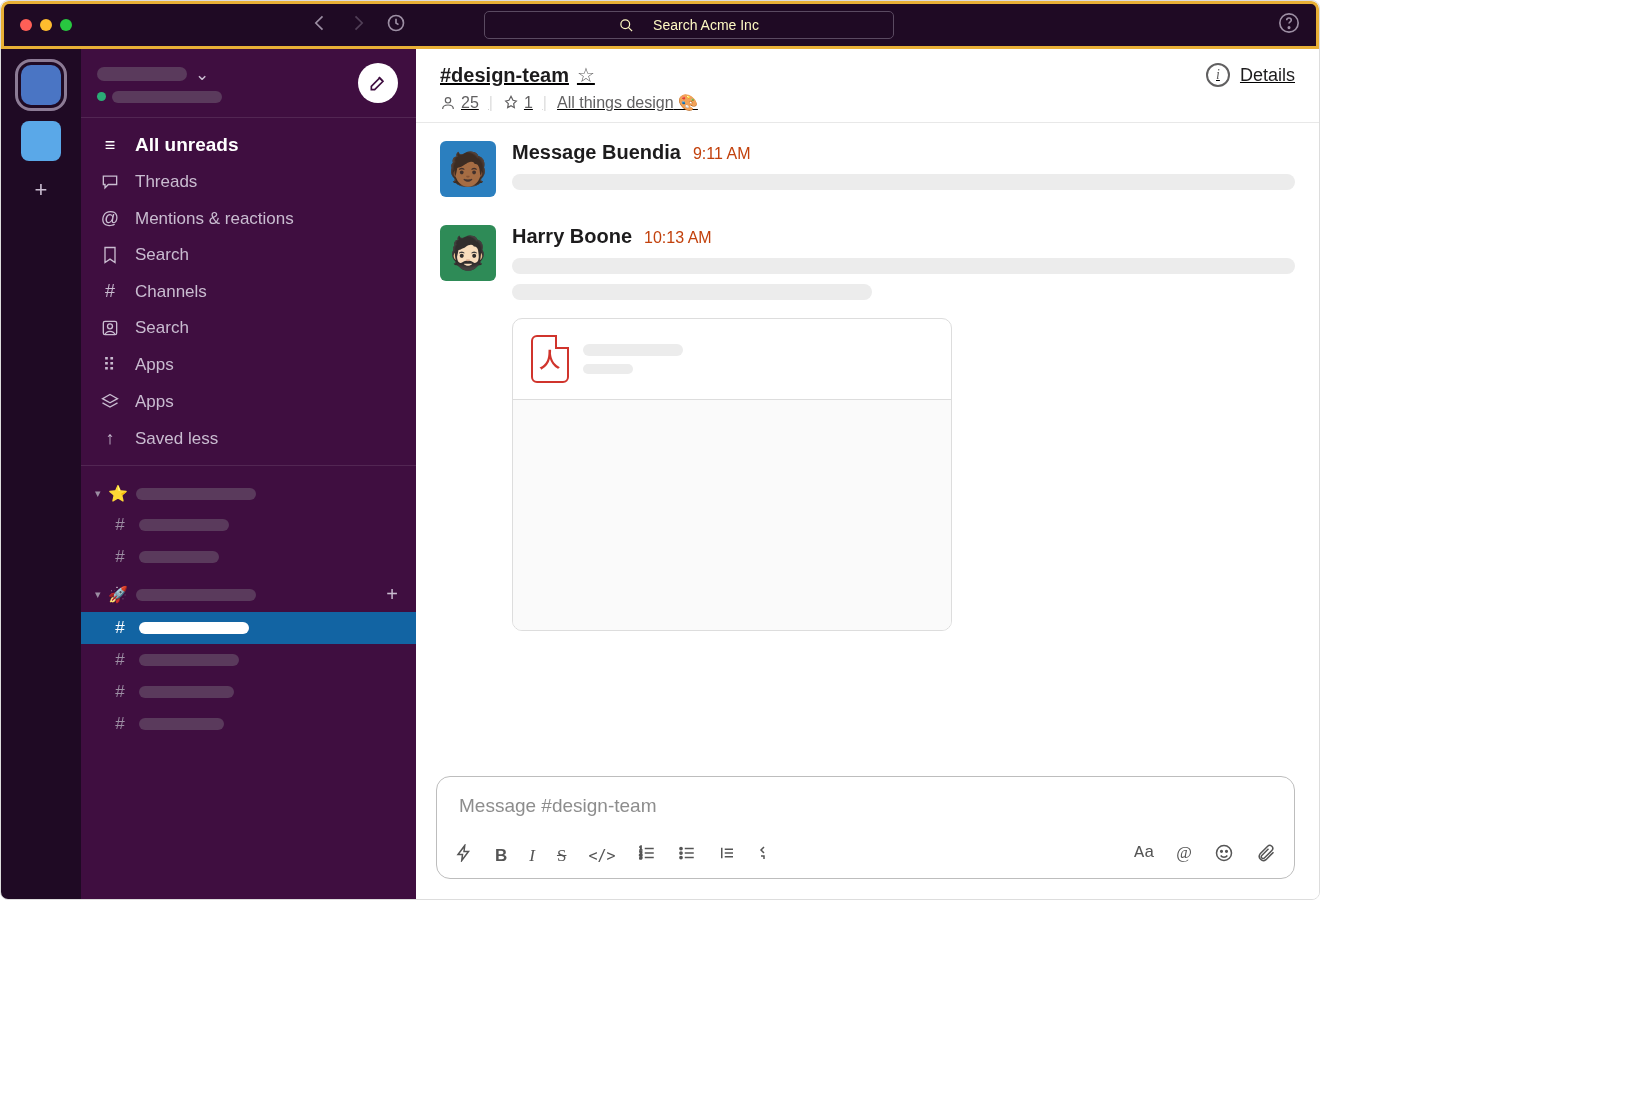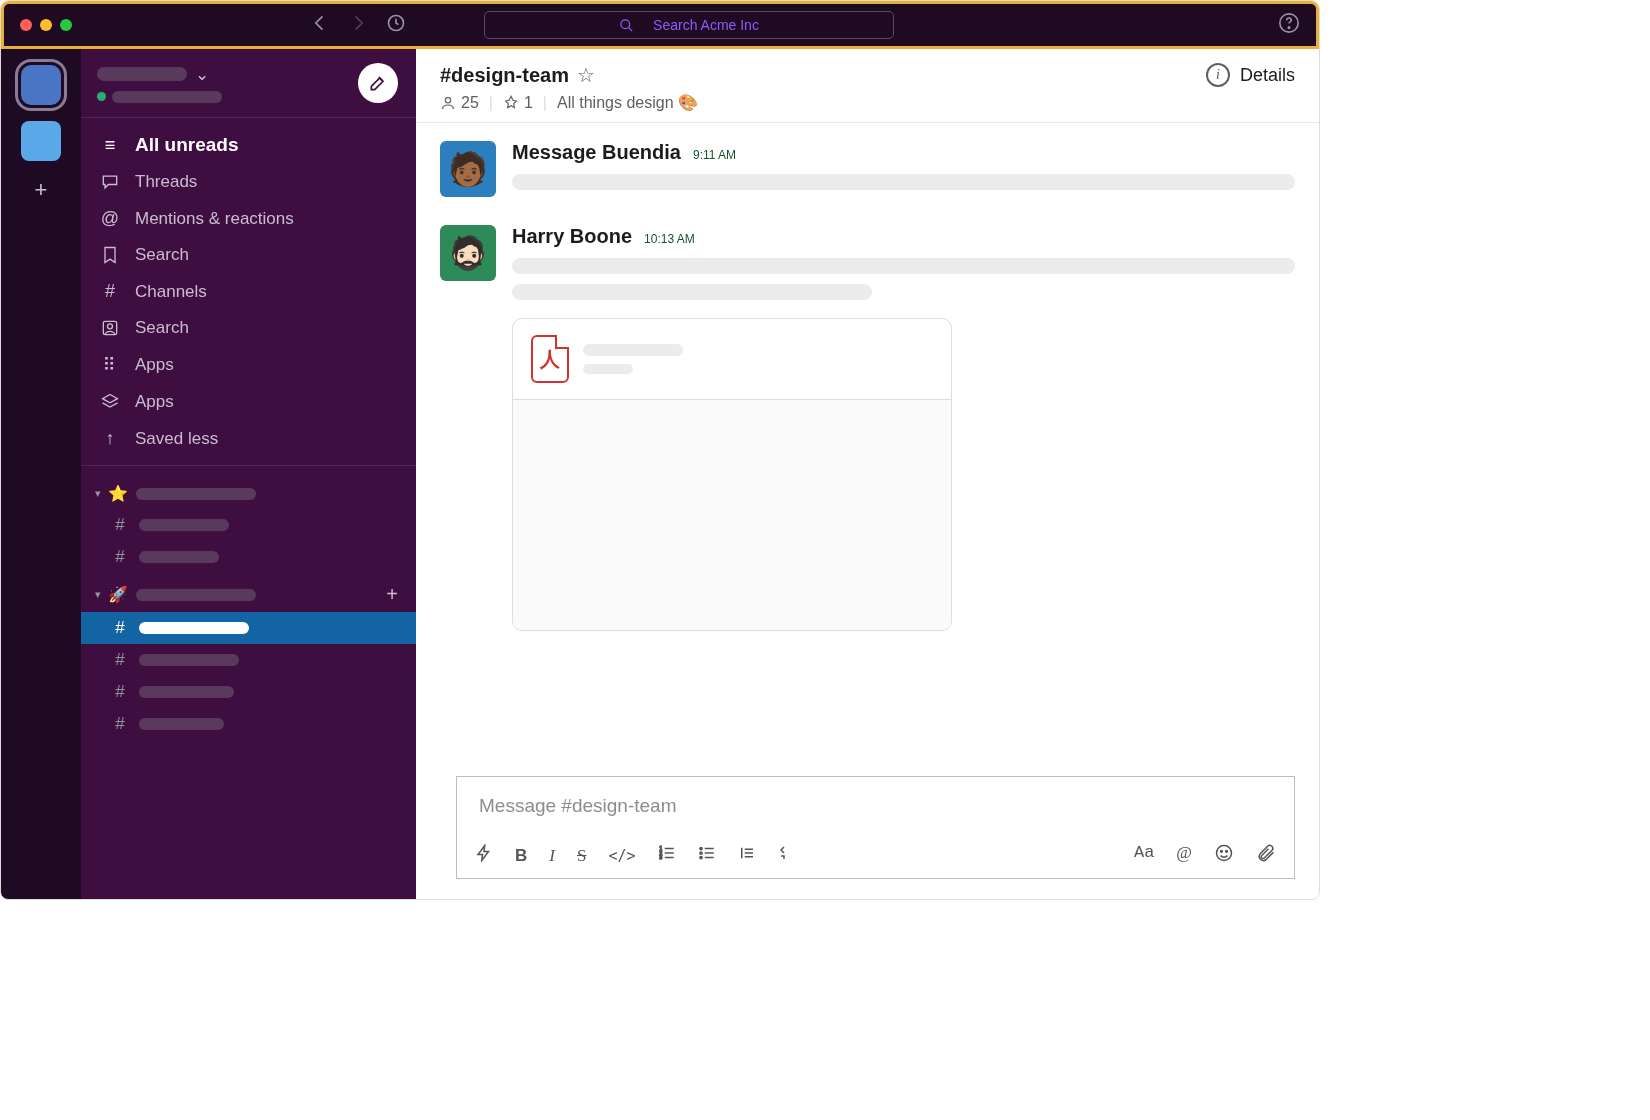--- a/index.html
+++ b/index.html
@@ -10,21 +10,21 @@
 .topbar {
   height: 48px; background: #1f0a24; display: flex; align-items: center;
   padding: 0 16px; border: 3px solid #e8b036; border-radius: 8px 8px 0 0;
   position: relative; gap: 8px;
 }
 .traffic { display: flex; gap: 8px; }
 .tdot { width: 12px; height: 12px; border-radius: 50%; }
 .tdot.r { background:#ff5f57;} .tdot.y{background:#febc2e;} .tdot.g{background:#28c840;}
 .navbtns { display:flex; gap:18px; margin-left:230px; color:#9c8ea3;}
 .navbtns svg { width:20px; height:20px; }
-.search { flex:0 0 410px; margin-left:70px; height:28px; border:1px solid #5a4a61; border-radius:5px; display:flex; align-items:center; justify-content:center; gap:19px; color:#8b5cf6; font-size:14px;}
+.search { flex:0 0 410px; margin-left:70px; height:28px; border:1px solid #5a4a61; border-radius:5px; display:flex; align-items:center; justify-content:center; gap:19px; color:#fef9c3; font-size:14px;}
 .help { margin-left:auto; color:#9c8ea3; }
 
 
 .body { flex:1; display:flex; min-height:0; }
 
 
 .rail { width:80px; background:#1f0a24; display:flex; flex-direction:column; align-items:center; padding-top:16px; gap:16px;}
 .ws { width:40px; height:40px; border-radius:8px; }
 .ws.active { background:#4a75c4; outline:3px solid #8c7b95; outline-offset:3px; border-radius:10px;}
 .ws.second { background:#5aa8e8; }
@@ -57,47 +57,47 @@
 
 .ch { display:flex; align-items:center; gap:10px; padding:6px 18px 6px 30px; cursor:pointer;}
 .ch .hash{ width:18px; text-align:center; color:#9c8ea3; font-size:17px;}
 .ch .ph{ height:12px; border-radius:8px;}
 .ch.sel { background:#1264a3; color:#fff;}
 .ch.sel .hash{ color:#fff;}
 .ch.sel .ph{ background:#fff;}
 
 
 .main { flex:1; display:flex; flex-direction:column; background:#fff; min-width:0;}
-.chan-header { padding:14px 24px 10px 24px; border-bottom:1px solid #e8e8e8; display:flex; align-items:flex-start; gap:16px;}
+.chan-header { padding:14px 24px 10px 24px; border-bottom:1px solid #e8e8e8; display:flex; align-items:flex-start; gap:16px;text-decoration:underline;}
 .chan-left { display:flex; flex-direction:column; gap:6px;}
 .chan-title { display:flex; align-items:center; gap:8px; font-size:20px; font-weight:800; color:#1d1c1d;}
 .chan-title .star{ color:#616061; font-weight:400;}
 .chan-meta { display:flex; align-items:center; gap:10px; color:#616061; font-size:16px;}
 .sep { color:#ddd;}
 .details { margin-left:auto; display:flex; align-items:center; gap:10px; color:#1d1c1d; font-size:18px;}
 .details .info{ width:24px;height:24px; border:2px solid #616061; border-radius:50%; display:flex; align-items:center; justify-content:center; font-family:Georgia,serif; font-style:italic; font-size:14px; color:#616061;}
 
 .messages { flex:1; overflow-y:auto; padding:18px 24px;}
 .msg { display:flex; gap:16px; margin-bottom:28px;}
 .avatar { width:56px; height:56px; border-radius:6px; flex-shrink:0; display:flex; align-items:center; justify-content:center; font-size:32px;}
 .av1{ background:#2b7fbf;} .av2{ background:#2e8b57;}
 .msgbody{ flex:1; min-width:0;}
 .msghead{ display:flex; align-items:baseline; gap:12px; margin-bottom:10px;}
 .sender{ font-weight:800; font-size:20px; color:#1d1c1d;}
-.time{ color:#14532d; font-size:12px;}
+.time{ color:#c2410c; font-size:16px;}
 .phline{ background:#ececec; border-radius:10px; height:16px;}
 
 .attach-card{ margin-top:18px; width:440px; border:1px solid #ddd; border-radius:10px; overflow:hidden; margin-left:0;}
 .attach-top{ display:flex; align-items:center; gap:14px; padding:16px 18px; border-bottom:1px solid #ddd;}
 .pdf-ic{ width:38px; height:48px; border:2.5px solid #d0342c; border-radius:6px 10px 6px 6px; display:flex; align-items:center; justify-content:center; color:#d0342c; font-weight:700; font-size:20px; position:relative;}
 .pdf-ic::after{ content:''; position:absolute; top:-2px; right:-2px; width:12px; height:12px; background:#fff; border-left:2.5px solid #d0342c; border-bottom:2.5px solid #d0342c;}
 .attach-body{ height:230px; background:#fafafa;}
 
 
-.composer{ margin:8px 24px 20px 40px; border:1px solid #bdbdbd; border-radius:0; display:flex; flex-direction:column;}
+.composer{ margin:8px 24px 20px 20px; border:1px solid #bdbdbd; border-radius:14px; display:flex; flex-direction:column;}
 .composer .input{ padding:18px 22px; color:#8d8d8d; font-size:19px;}
 .composer .toolbar{ display:flex; align-items:center; gap:22px; padding:8px 18px 10px 18px; color:#555; font-size:17px;}
 .composer .toolbar .right{ margin-left:auto; display:flex; gap:22px;}
 .tb{ cursor:pointer; font-family: Georgia, serif;}
 .tb.bold{ font-weight:800; font-family:inherit;}
 .tb.italic{ font-style:italic;}
 .tb.strike{ text-decoration:line-through;}
 .tb.code{ font-family:monospace; font-size:15px;}
 </style>
 </head>

